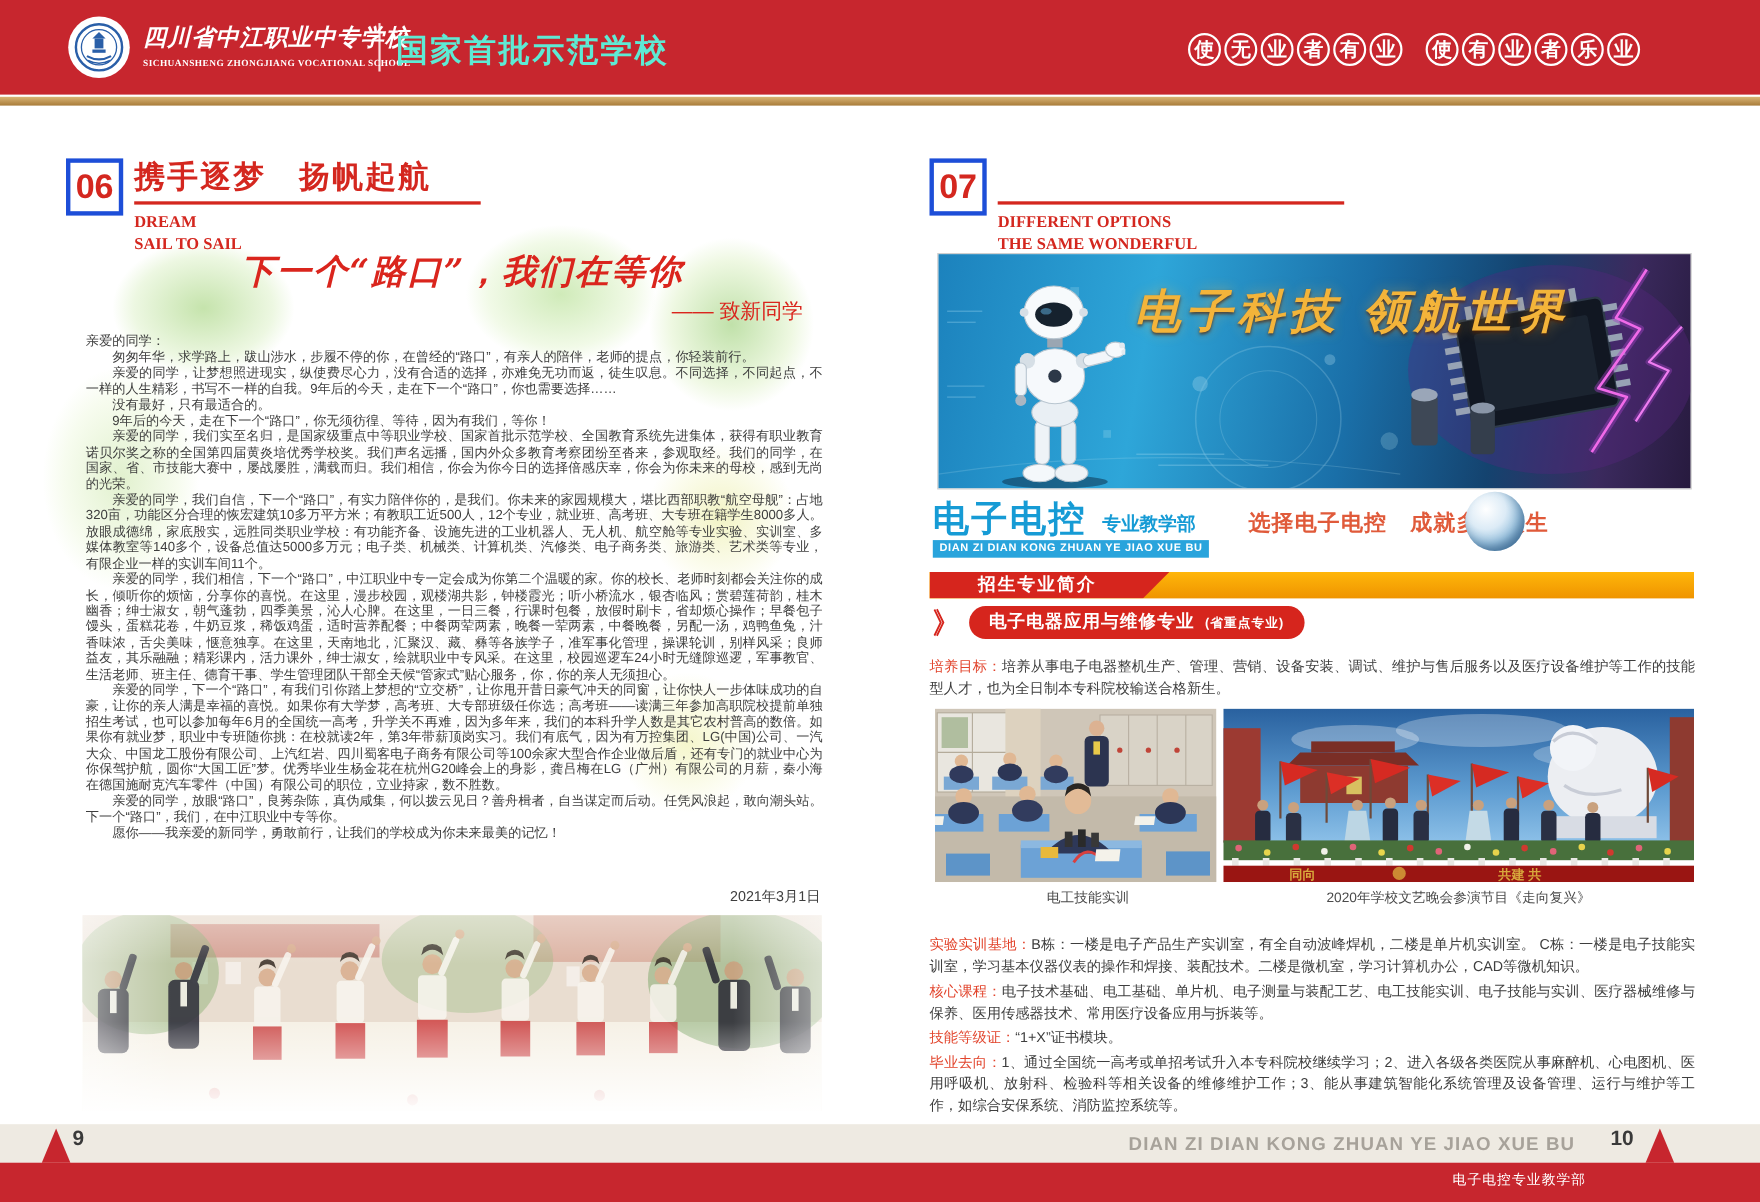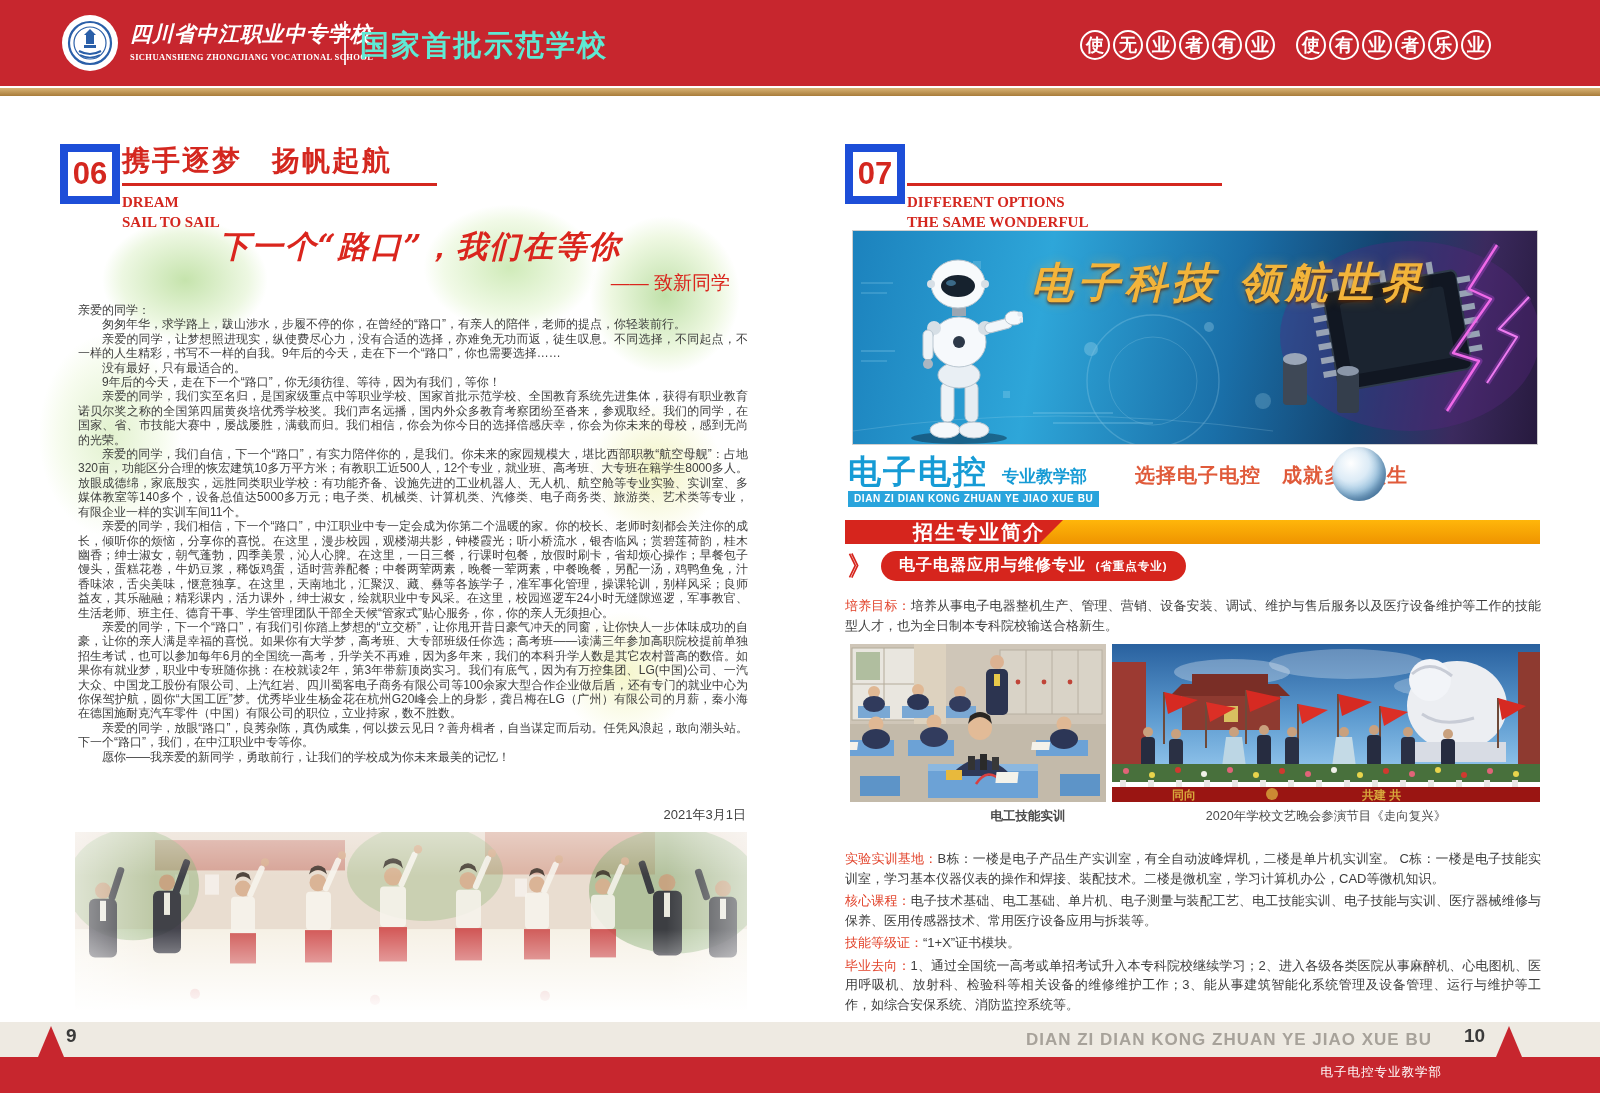--- a/index.html
+++ b/index.html
@@ -18,21 +18,21 @@
   .hdr-div{position:absolute;left:344px;top:21px;width:2px;height:44px;background:rgba(255,255,255,.85);}
   .hdr-badge{position:absolute;left:360px;top:26px;font-weight:bold;font-size:29px;color:#5eead4;
         letter-spacing:2px;white-space:nowrap;}
   .slogans{position:absolute;left:1080px;top:30px;display:flex;align-items:center;}
   .slg{width:30px;height:30px;box-sizing:border-box;border:2px solid #fff;border-radius:50%;
         color:#fff;font-size:18px;font-weight:bold;display:flex;align-items:center;
         justify-content:center;margin-right:3px;}
   .slg-gap{width:18px;}
   
   .sec{position:absolute;top:141px;width:420px;height:90px;}
-  .sec-num{position:absolute;left:0;top:3px;width:44px;height:44px;border:8px solid #1d4ed8;
+  .sec-num{position:absolute;left:0;top:3px;width:44px;height:44px;border:4px solid #1d4ed8;
         color:#d4271f;font-size:31px;font-weight:bold;display:flex;align-items:center;justify-content:center;}
   .sec-title{position:absolute;left:62px;top:1px;font-size:28px;font-weight:bold;color:#d4271f;
         letter-spacing:2px;white-space:nowrap;}
   .sec-line{position:absolute;left:62px;top:42px;width:315px;height:3px;background:#d4271f;}
   .sec-en{position:absolute;left:62px;top:51px;font-family:"Liberation Serif",serif;font-weight:bold;
         font-size:15px;color:#d4271f;line-height:20px;white-space:pre-line;}
   
   .blob{position:absolute;border-radius:50%;pointer-events:none;}
   .bg1{left:70px;top:195px;width:230px;height:170px;
        background:radial-gradient(closest-side,rgba(140,200,90,.5),rgba(190,228,150,.28) 55%,rgba(255,255,255,0) 72%);}
@@ -81,37 +81,37 @@
   .dept-slogan{position:absolute;left:1135px;top:462px;font-size:20px;font-weight:bold;color:#e05a3a;letter-spacing:1px;white-space:nowrap;}
   .tech-ball{position:absolute;left:1332px;top:447px;width:54px;height:54px;border-radius:50%;
         background:radial-gradient(circle at 35% 30%,#ffffff,#dcebf6 35%,#9cc4e0 60%,#5c8fb8 85%,#3a6a94);
         box-shadow:inset -4px -5px 9px rgba(30,70,110,.45);}
   
   .adm-bar{position:absolute;left:845px;top:520px;width:695px;height:24px;
         background:linear-gradient(180deg,#ffb60a,#ef9400);}
   .adm-red{position:absolute;left:0;top:0;height:100%;width:218px;background:#d6251d;
         clip-path:polygon(0 0,100% 0,calc(100% - 24px) 100%,0 100%);}
   .adm-text{position:absolute;left:44px;top:0;height:24px;line-height:24px;color:#fff;
-        font-size:20px;font-weight:bold;letter-spacing:2px;margin-left:24px;}
+        font-size:16px;font-weight:bold;letter-spacing:2px;}
   .major-row{position:absolute;left:848px;top:551px;height:30px;display:flex;align-items:center;}
   .chev{color:#d6251d;font-size:23px;font-weight:bold;transform:scaleY(1.15);}
   .pill{margin-left:10px;background:#d6251d;color:#fff;border-radius:16px;padding:4px 18px 5px;
         font-size:16px;font-weight:bold;letter-spacing:1px;white-space:nowrap;}
   .pill .tag{font-size:11.5px;margin-left:4px;}
   
   .rp{color:#3e3e3e;font-size:13px;line-height:19.5px;text-align:justify;margin:0 0 3px;}
   .rp .lbl{color:#e2442c;}
   .goal{position:absolute;left:845px;top:596px;width:696px;}
   .infos{position:absolute;left:845px;top:849px;width:696px;}
   
   .ph1{position:absolute;left:850px;top:644px;width:256px;height:158px;overflow:hidden;}
   .ph2{position:absolute;left:1112px;top:644px;width:428px;height:158px;overflow:hidden;}
   .ph1 svg,.ph2 svg{display:block;width:100%;height:100%;}
   .cap{position:absolute;top:808px;font-size:12.5px;color:#4a4a4a;text-align:center;}
-  .cap1{left:900px;width:256px;font-weight:bold;}
+  .cap1{left:861px;width:256px;}
   .cap2{left:1112px;width:428px;}
   
   .ft-gray{position:absolute;left:0;top:1022px;width:1600px;height:35px;background:#eeeae2;}
   .ft-red{position:absolute;left:0;top:1057px;width:1600px;height:36px;background:#c7262e;}
   .tri{position:absolute;width:0;height:0;border-left:13px solid transparent;
         border-right:13px solid transparent;border-bottom:31px solid #c7262e;}
   .tri-l{left:38px;top:1026px;}
   .tri-r{left:1496px;top:1026px;}
   .pgno{position:absolute;top:1025px;font-size:19px;font-weight:bold;color:#3a3a3a;}
   .pgno-l{left:66px;}

